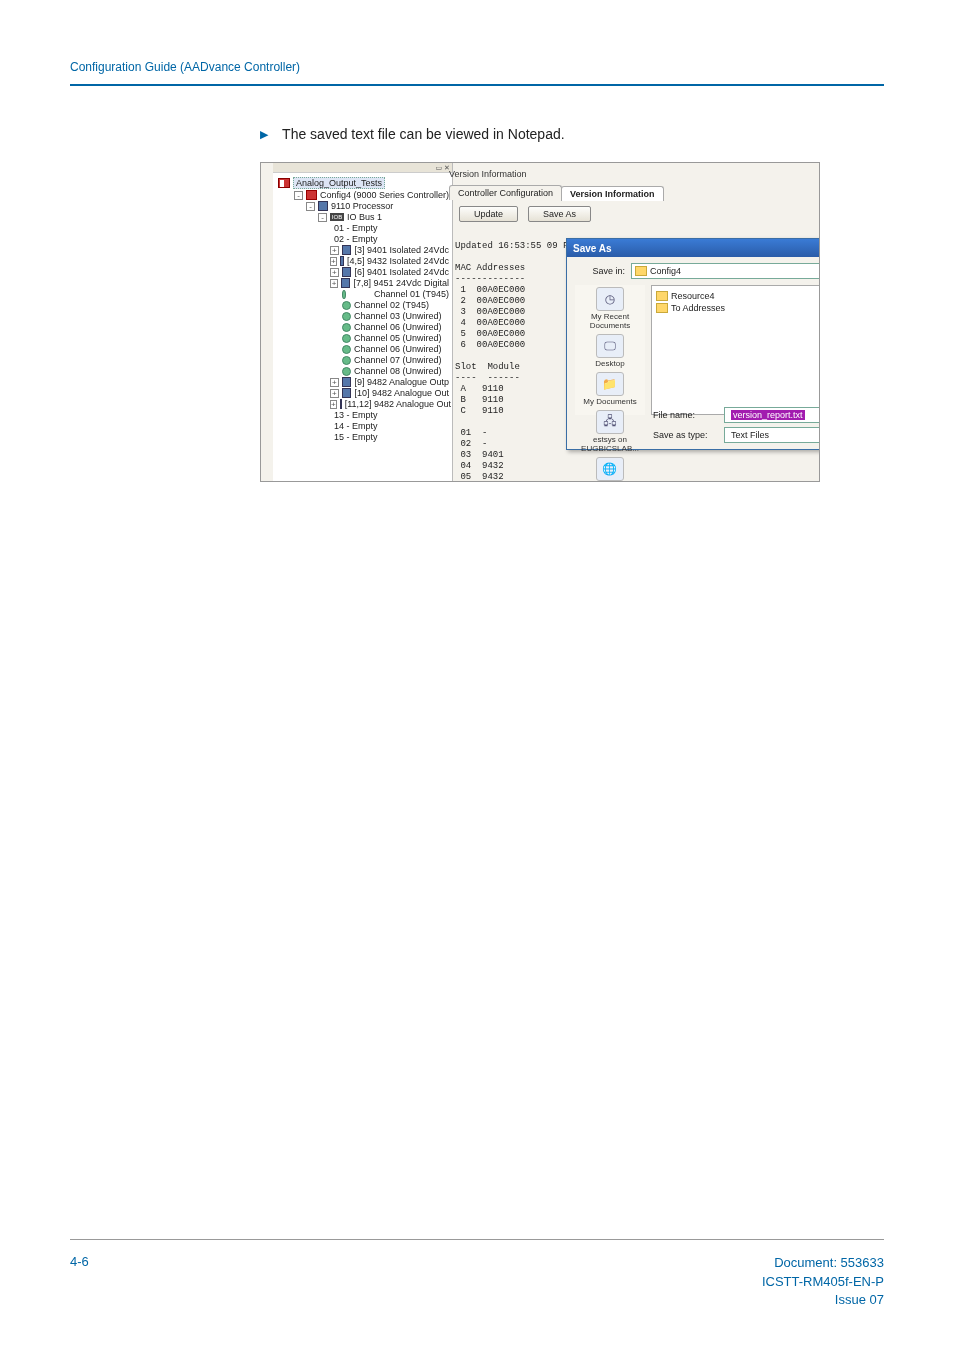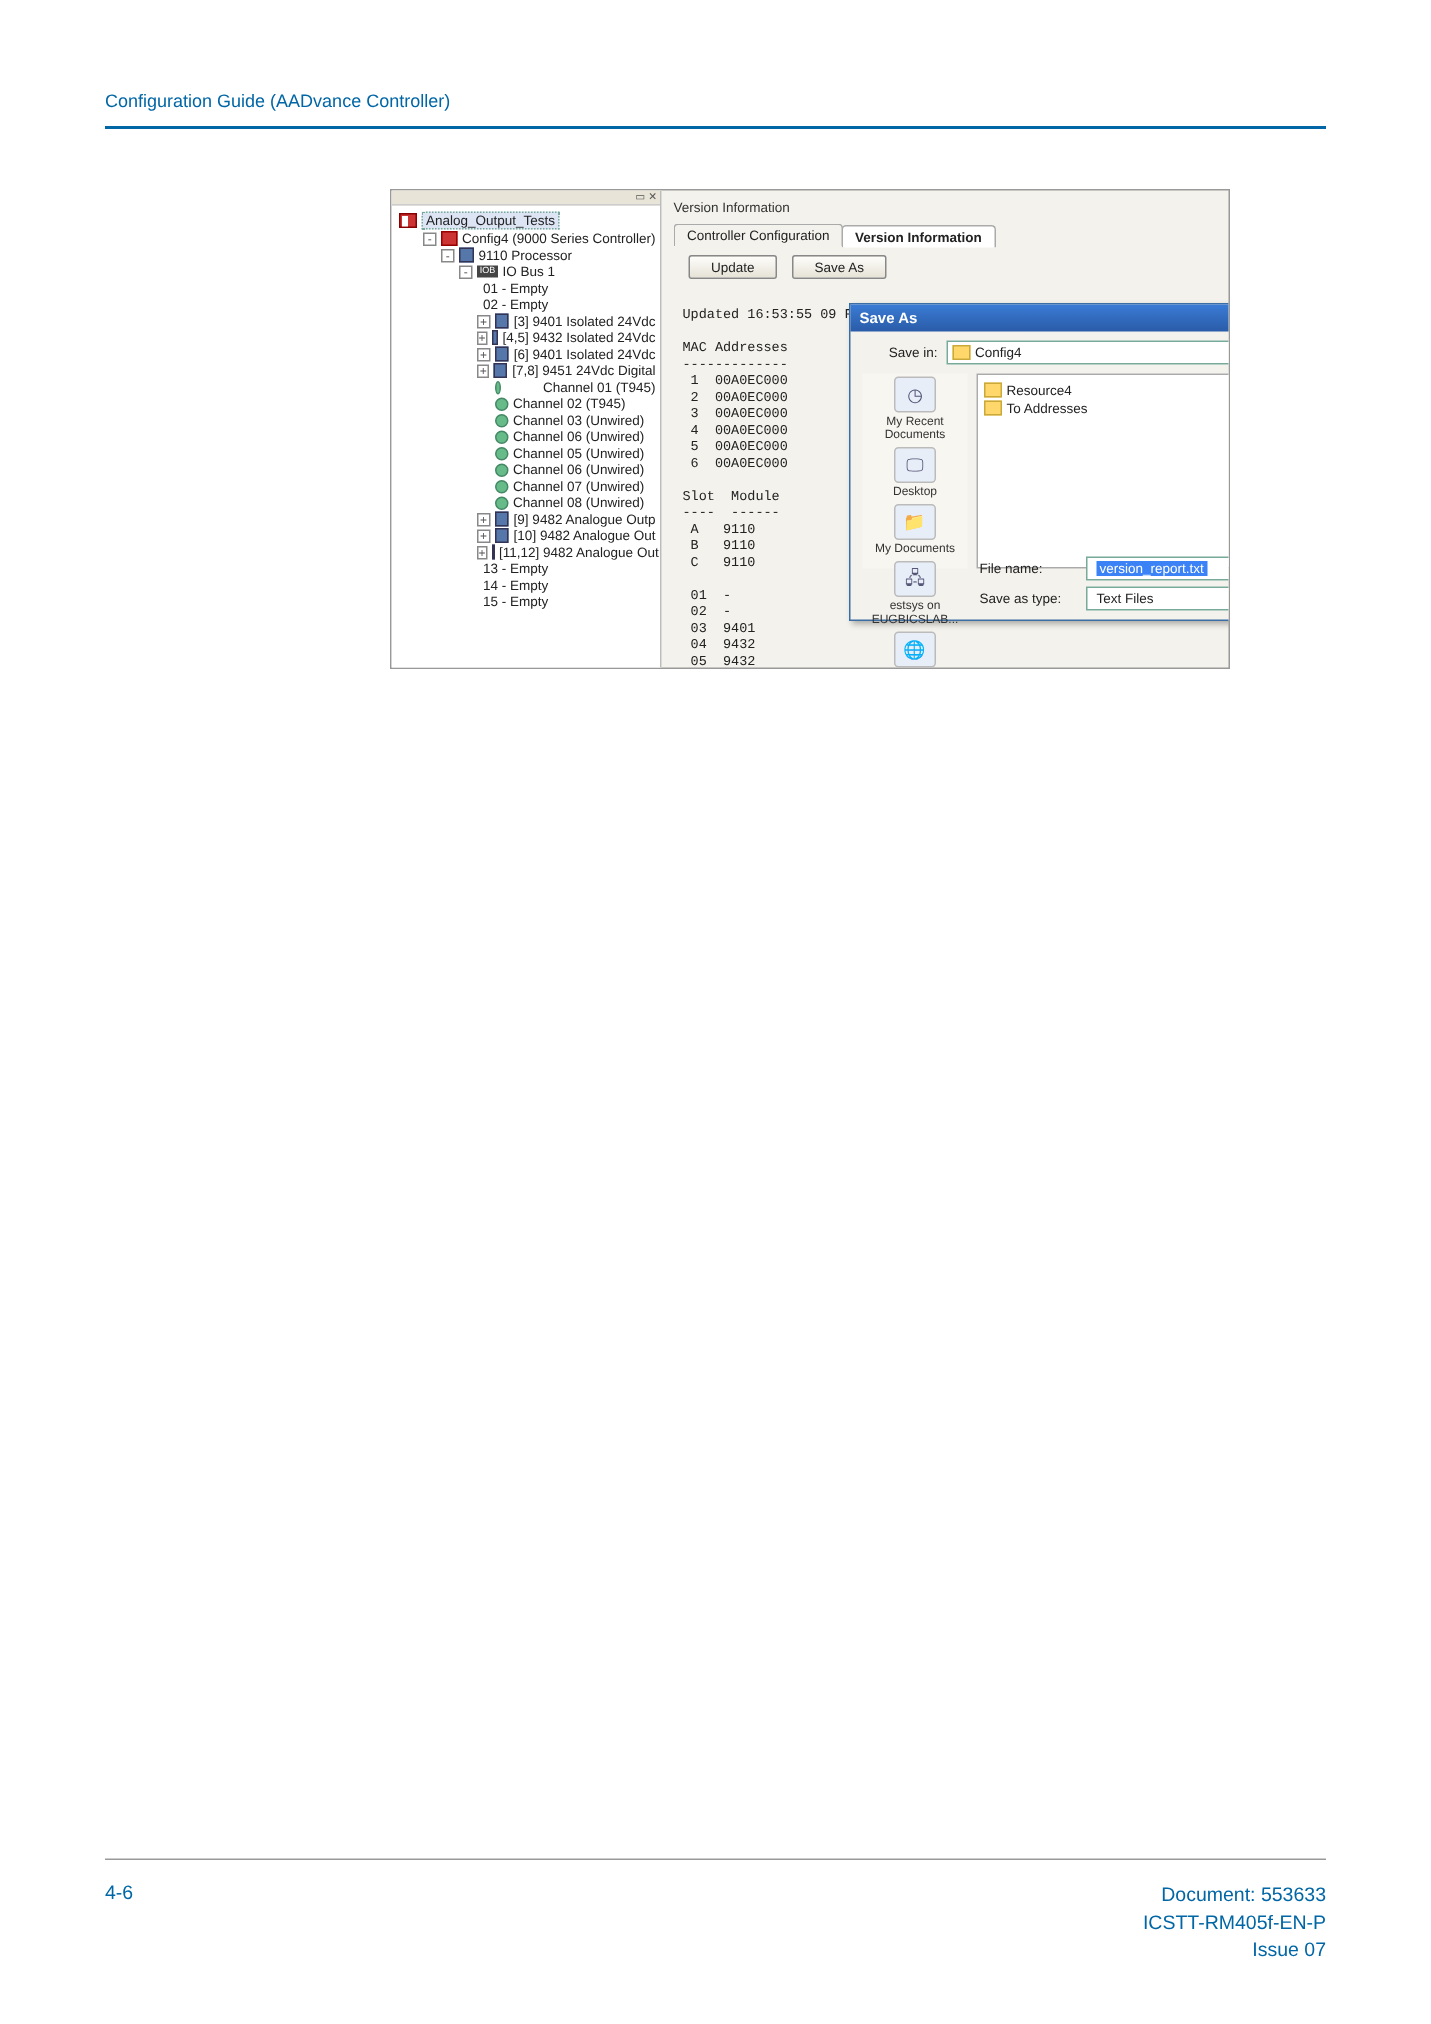--- a/index.html
+++ b/index.html
@@ -45,21 +45,21 @@
     position: relative;
     background: #f4f2ec;
     font-family: Tahoma, Arial, sans-serif;
     font-size: 9px;
     color: #222;
     overflow: hidden;
   }
   
   .tree-panel {
     position: absolute;
-    left: 0; top: 0;
+    left: 12px; top: 0;
     width: 180px; height: 320px;
     background: #fff;
     border-right: 1px solid #bbb;
   }
   .tree-panel .panel-inner {
     padding: 3px 3px;
   }
   .tree-panel .topbar {
     height: 10px;
     background: #e8e4d8;
@@ -192,21 +192,21 @@
   .bottomrows {
     position:absolute; bottom:6px; left:86px; right:8px;
   }
   .brow { display:flex; align-items:center; gap:6px; margin-top:4px;}
   .brow .blbl { width:65px; }
   .brow .binput {
     flex:1; height:16px; border:1px solid #7a9; background:#fff;
     display:flex; align-items:center; padding:0 6px; position:relative;
   }
   .brow .binput .sel {
-     background:#3b82f6; color:#fff; padding:0 2px;
+     background:#a21caf; color:#fff; padding:0 2px;
   }
 
   
   .footer {
     position:absolute;
     bottom: 40px;
     left: 70px; right: 70px;
   }
   .footer-rule {
     border:none; border-top:1px solid #999; margin-bottom:14px;
@@ -217,20 +217,24 @@
   }
   .footer-right { text-align:right; line-height:1.4;}
 </style>
 </head>
 <body>
 
 <div class="page">
   <div class="header-title">Configuration Guide (AADvance Controller)</div>
   <hr class="header-rule">
 
+  <div class="bullet-line">
+    <span class="tri">▶</span>
+    <span>The saved text file can be viewed in Notepad.</span>
+  </div>
 
   <div class="screenshot">
 
     <div class="tree-panel">
       <div class="topbar">
         <div class="winbtn">▭ ✕</div>
       </div>
       <div class="panel-inner">
         <div class="tree-root">
           <span class="ipgm"></span>

